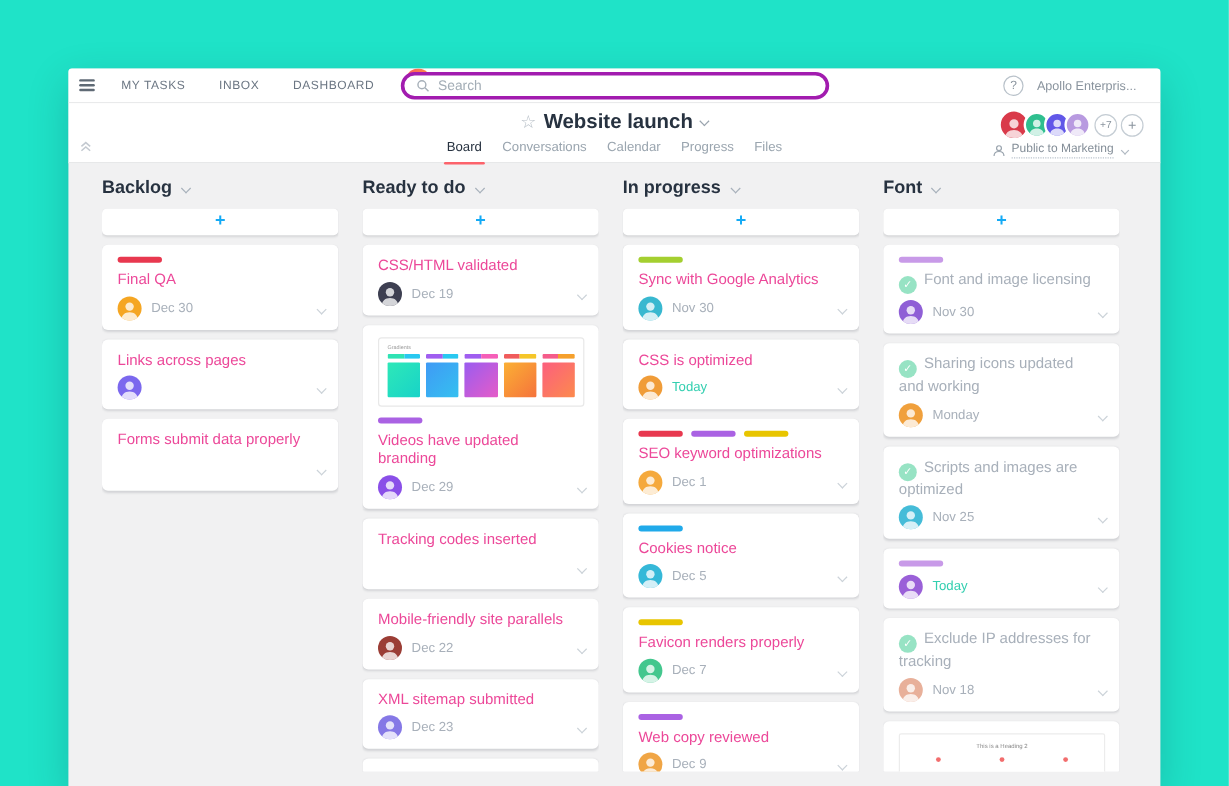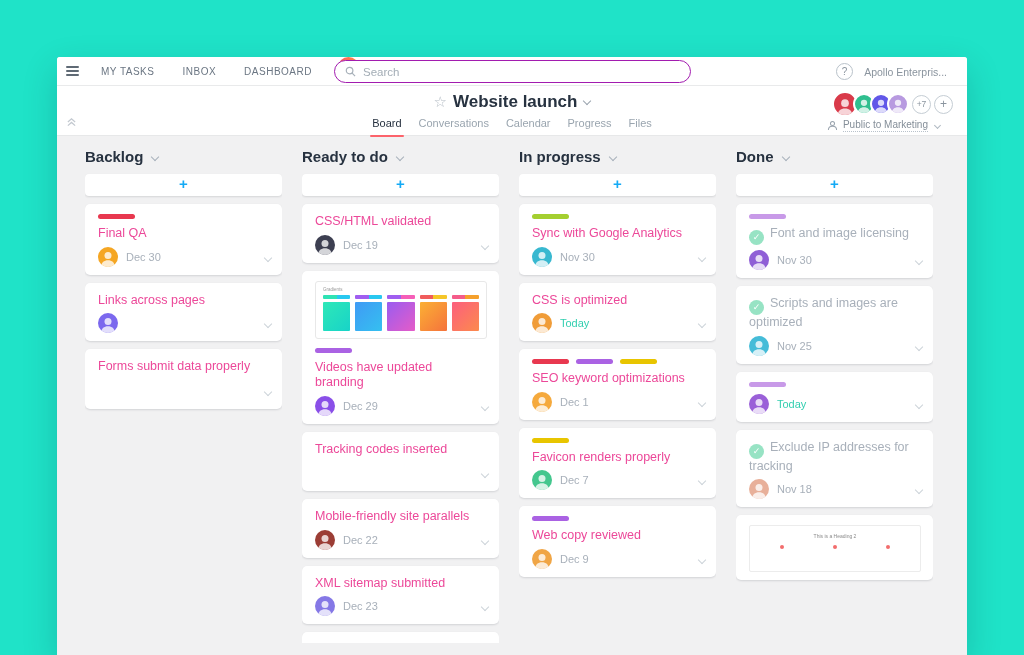--- a/index.html
+++ b/index.html
@@ -15,21 +15,21 @@
             border-bottom:1px solid #e9eaeb; display:flex; align-items:flex-start; }
   .hamburger { width:30px; height:100%; display:flex; flex-direction:column; gap:2.5px;
                align-items:center; justify-content:center; cursor:pointer; }
   .hamburger i { display:block; width:13px; height:1.6px; background:#5f6a75; border-radius:1px; }
   .nav-item { padding:0 14px; height:100%; display:flex; align-items:center;
               font-size:10px; letter-spacing:.5px; color:#6b7683; cursor:pointer; }
   .plus-btn { width:21px; height:21px; border-radius:50%; margin-left:12px; flex:0 0 auto;
               background:linear-gradient(95deg,#fc5662,#fc9440); color:#fff; font-size:15px;
               line-height:19px; text-align:center; font-weight:bold; cursor:pointer; }
   .search { position:absolute; left:277px; top:3px; width:357px; height:23px; background:#fff;
-            border:1px solid #a21caf; border-radius:12px; display:flex; align-items:center;
+            border:3px solid #a21caf; border-radius:12px; display:flex; align-items:center;
             gap:7px; padding:0 10px; color:#a3adb6; font-size:11.5px; }
   .top-right { position:absolute; right:9px; top:0; height:29px; display:flex; align-items:center; gap:11px; }
   .help-circle { width:17px; height:17px; border:1px solid #b9c2ca; border-radius:50%;
                  color:#8a949e; font-size:10px; text-align:center; line-height:15px; cursor:pointer; }
   .org-name { font-size:10.5px; color:#8a949e; }
 
   
   .avatar { border-radius:50%; overflow:hidden; position:relative; flex:0 0 auto; }
   .avatar svg { position:absolute; left:0; top:12%; width:100%; height:100%; }
 
@@ -389,20 +389,36 @@
                 <circle cx="10" cy="6.5" r="3.5" fill="rgba(255,255,255,.78)"></circle>
                 <path d="M10 11.3c-4 0-6.6 2.4-6.6 5.6V20h13.2v-3.1c0-3.2-2.6-5.6-6.6-5.6z" fill="rgba(255,255,255,.78)"></path>
               </svg>
             </span>
             <span class="due">Dec 1</span>
           </div>
           <span class="chev card-chev"></span>
         </div>
         <div class="card">
           <div class="tags">
+            <span class="tag" style="background: rgb(32, 170, 234);"></span>
+          </div>
+          <div class="card-title">Cookies notice</div>
+          <div class="card-footer">
+            <span class="avatar" style="width: 20px; height: 20px; background: rgb(53, 184, 216);">
+              <svg viewBox="0 0 20 20">
+                <circle cx="10" cy="6.5" r="3.5" fill="rgba(255,255,255,.78)"></circle>
+                <path d="M10 11.3c-4 0-6.6 2.4-6.6 5.6V20h13.2v-3.1c0-3.2-2.6-5.6-6.6-5.6z" fill="rgba(255,255,255,.78)"></path>
+              </svg>
+            </span>
+            <span class="due">Dec 5</span>
+          </div>
+          <span class="chev card-chev"></span>
+        </div>
+        <div class="card">
+          <div class="tags">
             <span class="tag" style="background: rgb(232, 197, 0);"></span>
           </div>
           <div class="card-title">Favicon renders properly</div>
           <div class="card-footer">
             <span class="avatar" style="width: 20px; height: 20px; background: rgb(67, 199, 142);">
               <svg viewBox="0 0 20 20">
                 <circle cx="10" cy="6.5" r="3.5" fill="rgba(255,255,255,.78)"></circle>
                 <path d="M10 11.3c-4 0-6.6 2.4-6.6 5.6V20h13.2v-3.1c0-3.2-2.6-5.6-6.6-5.6z" fill="rgba(255,255,255,.78)"></path>
               </svg>
             </span>
@@ -422,37 +438,50 @@
                 <path d="M10 11.3c-4 0-6.6 2.4-6.6 5.6V20h13.2v-3.1c0-3.2-2.6-5.6-6.6-5.6z" fill="rgba(255,255,255,.78)"></path>
               </svg>
             </span>
             <span class="due">Dec 9</span>
           </div>
           <span class="chev card-chev"></span>
         </div>
       </div>
       <div class="column" style="left: 679px;">
         <div class="col-header">
-          <span>Done</span>
+          <span>Font</span>
           <span class="chev"></span>
         </div>
         <div class="add-card">+</div>
         <div class="card completed">
           <div class="tags">
             <span class="tag" style="background: rgb(200, 154, 232);"></span>
           </div>
           <div class="card-title"><span class="check">✓</span>Font and image licensing</div>
           <div class="card-footer">
             <span class="avatar" style="width: 20px; height: 20px; background: rgb(143, 95, 214);">
               <svg viewBox="0 0 20 20">
                 <circle cx="10" cy="6.5" r="3.5" fill="rgba(255,255,255,.78)"></circle>
                 <path d="M10 11.3c-4 0-6.6 2.4-6.6 5.6V20h13.2v-3.1c0-3.2-2.6-5.6-6.6-5.6z" fill="rgba(255,255,255,.78)"></path>
               </svg>
             </span>
             <span class="due">Nov 30</span>
+          </div>
+          <span class="chev card-chev"></span>
+        </div>
+        <div class="card completed">
+          <div class="card-title"><span class="check">✓</span>Sharing icons updated and working</div>
+          <div class="card-footer">
+            <span class="avatar" style="width: 20px; height: 20px; background: rgb(240, 160, 60);">
+              <svg viewBox="0 0 20 20">
+                <circle cx="10" cy="6.5" r="3.5" fill="rgba(255,255,255,.78)"></circle>
+                <path d="M10 11.3c-4 0-6.6 2.4-6.6 5.6V20h13.2v-3.1c0-3.2-2.6-5.6-6.6-5.6z" fill="rgba(255,255,255,.78)"></path>
+              </svg>
+            </span>
+            <span class="due">Monday</span>
           </div>
           <span class="chev card-chev"></span>
         </div>
         <div class="card completed">
           <div class="card-title"><span class="check">✓</span>Scripts and images are optimized</div>
           <div class="card-footer">
             <span class="avatar" style="width: 20px; height: 20px; background: rgb(69, 188, 216);">
               <svg viewBox="0 0 20 20">
                 <circle cx="10" cy="6.5" r="3.5" fill="rgba(255,255,255,.78)"></circle>
                 <path d="M10 11.3c-4 0-6.6 2.4-6.6 5.6V20h13.2v-3.1c0-3.2-2.6-5.6-6.6-5.6z" fill="rgba(255,255,255,.78)"></path>

